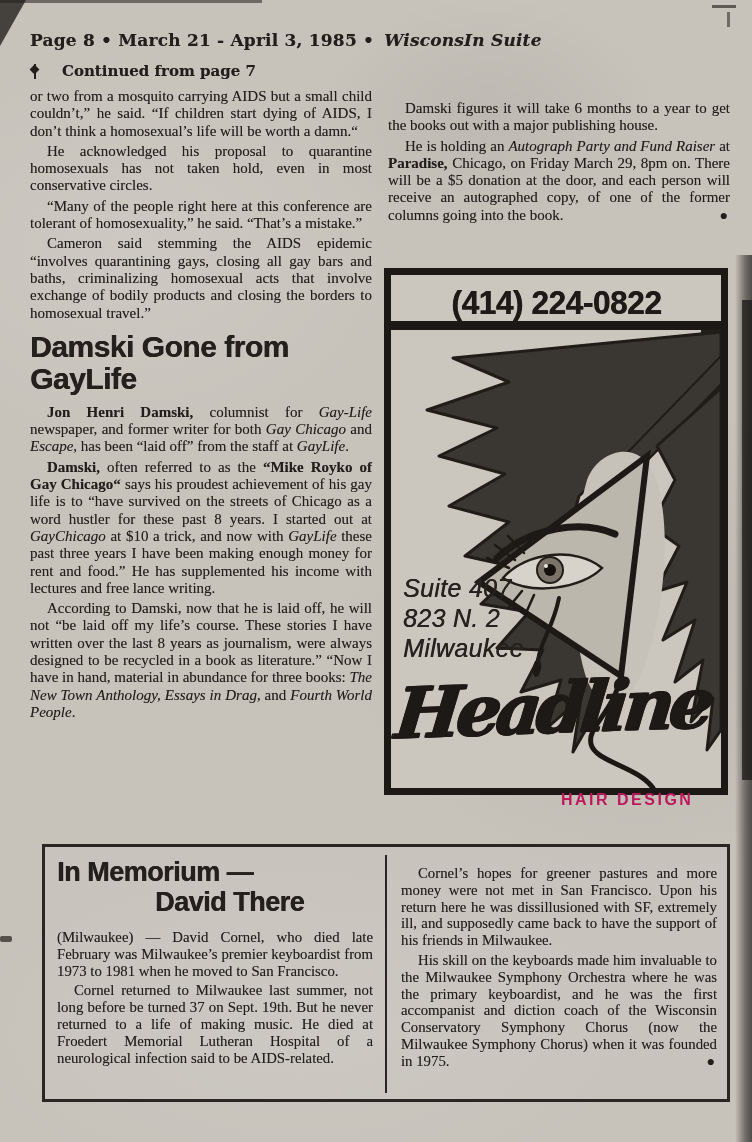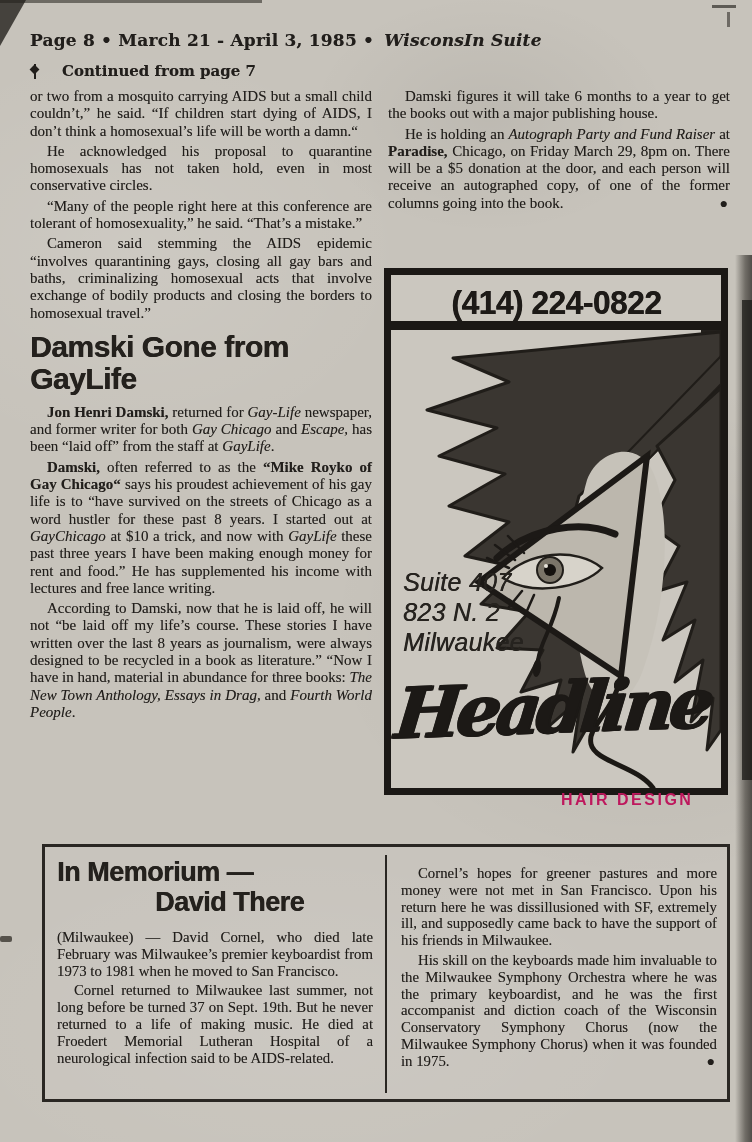--- a/index.html
+++ b/index.html
@@ -24,21 +24,21 @@
   .continued{position:absolute;left:30px;top:62px;font-family:"DejaVu Serif", serif;
     font-weight:bold;font-size:15px;display:flex;align-items:center;gap:23px;
     text-shadow:0 0 .5px rgba(33,30,27,.5);}
   .cont-icon{position:relative;width:9px;height:15px;display:inline-block;}
   .cont-icon::before{content:"";position:absolute;left:1px;top:2px;width:7px;height:7px;
     background:#211e1b;transform:rotate(45deg);}
   .cont-icon::after{content:"";position:absolute;left:4px;top:0;width:2px;height:15px;background:#211e1b;}
   
   .col{position:absolute;top:88px;width:342px;}
   .left-col{left:30px;}
-  .right-col{left:388px;}
+  .right-col{left:388px;margin-top:12px;}
   .col p, .memorial p{
     margin:0 0 3px 0;text-align:justify;text-indent:17px;
     font-size:15px;line-height:17.3px;
     text-shadow:0 0 .5px rgba(33,30,27,.45);
     position:relative;
   }
   p.noindent{text-indent:0;}
   .b{font-weight:bold;}
   .i{font-style:italic;}
   .endbullet{position:absolute;right:2px;bottom:1px;font-size:14px;line-height:1;text-indent:0;}
@@ -49,21 +49,21 @@
   .headline span{display:block;}
   
   .ad{position:absolute;left:384px;top:268px;width:344px;height:527px;
     border:7px solid #1b1815;background:#cbc7bf;}
   .ad-phone-band{position:absolute;left:0;top:0;width:330px;height:55px;
     display:flex;align-items:center;justify-content:center;}
   .ad-phone{font-family:"Liberation Sans", sans-serif;font-weight:bold;font-size:33px;
     letter-spacing:-.5px;transform:scaleX(.96);color:#1d1a17;text-shadow:.5px 0 0 #1d1a17;}
   .ad-black-bar{position:absolute;left:0;top:46px;width:330px;height:9px;background:#1b1815;}
   .ad-art{position:absolute;left:0;top:55px;width:330px;height:458px;}
-  .ad-address{position:absolute;left:12px;top:292px;font-family:"Liberation Sans", sans-serif;
+  .ad-address{position:absolute;left:12px;top:298px;font-family:"Liberation Sans", sans-serif;
     font-style:italic;font-size:25px;line-height:30px;color:#26231f;letter-spacing:.3px;
     text-shadow:.4px 0 0 #26231f;}
   .ad-logo{position:absolute;left:4px;top:398px;width:326px;white-space:nowrap;
     font-family:"DejaVu Serif", serif;font-style:italic;font-weight:bold;
     font-size:70px;line-height:70px;letter-spacing:-5px;color:#1c1916;
     transform:rotate(-2deg) skewX(-8deg);
     text-shadow:2px 0 0 #1c1916,1px 1px 0 #1c1916,0 1px 0 #1c1916,2px 1px 0 #1c1916;}
   .ad-tagline{position:absolute;left:170px;top:488px;font-family:"Liberation Sans", sans-serif;
     font-weight:bold;font-size:16px;letter-spacing:2.5px;color:#be185d;margin-top:28px;}
   
@@ -109,21 +109,21 @@
     <p class="noindent"><span>or two from a mosquito carrying AIDS but a small child couldn’t,” he said. “If children start dying of AIDS, I don’t think a homosexual’s life will be worth a damn.“</span></p>
     <p><span>He acknowledged his proposal to quarantine homosexuals has not taken hold, even in most conservative circles.</span></p>
     <p><span>“Many of the people right here at this conference are tolerant of homosexuality,” he said. “That’s a mistake.”</span></p>
     <p><span>Cameron said stemming the AIDS epidemic “involves quarantining gays, closing all gay bars and baths, criminalizing homosexual acts that involve exchange of bodily products and closing the borders to homosexual travel.”</span></p>
 
     <div class="headline">
       <span>Damski Gone from</span>
       <span>GayLife</span>
     </div>
 
-    <p><span class="b">Jon Henri Damski,</span><span> returned for </span><span class="i">Gay-Life</span><span> newspaper, and former writer for both </span><span class="i">Gay Chicago</span><span> and </span><span class="i">Escape,</span><span> has been “laid off” from the staff at </span><span class="i">GayLife</span><span>.</span></p>
+    <p><span class="b">Jon Henri Damski,</span><span> columnist for </span><span class="i">Gay-Life</span><span> newspaper, and former writer for both </span><span class="i">Gay Chicago</span><span> and </span><span class="i">Escape,</span><span> has been “laid off” from the staff at </span><span class="i">GayLife</span><span>.</span></p>
     <p><span class="b">Damski,</span><span> often referred to as the </span><span class="b">“Mike Royko of Gay Chicago“</span><span> says his proudest achievement of his gay life is to “have survived on the streets of Chicago as a word hustler for these past 8 years. I started out at </span><span class="i">GayChicago</span><span> at $10 a trick, and now with </span><span class="i">GayLife</span><span> these past three years I have been making enough money for rent and food.” He has supplemented his income with lectures and free lance writing.</span></p>
     <p><span>According to Damski, now that he is laid off, he will not “be laid off my life’s course. These stories I have written over the last 8 years as journalism, were always designed to be recycled in a book as literature.” “Now I have in hand, material in abundance for three books: </span><span class="i">The New Town Anthology, Essays in Drag,</span><span> and </span><span class="i">Fourth World People</span><span>.</span></p>
   </div>
 
   <div class="col right-col">
     <p><span>Damski figures it will take 6 months to a year to get the books out with a major publishing house.</span></p>
     <p><span class="endbullet">●</span><span>He is holding an </span><span class="i">Autograph Party and Fund Raiser</span><span> at </span><span class="b">Paradise,</span><span> Chicago, on Friday March 29, 8pm on. There will be a $5 donation at the door, and each person will receive an autographed copy, of one of the former columns going into the book.</span></p>
   </div>
 
   <div class="ad">

